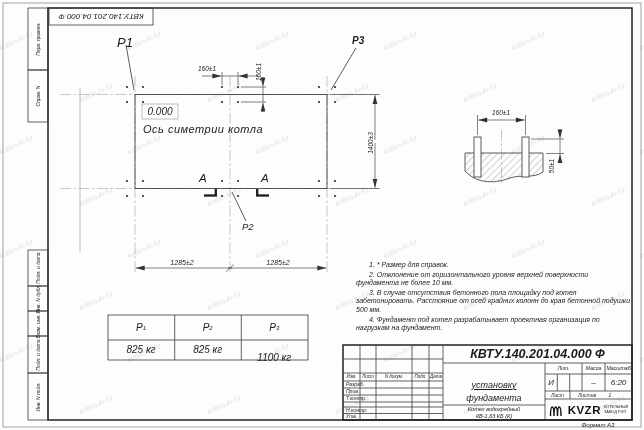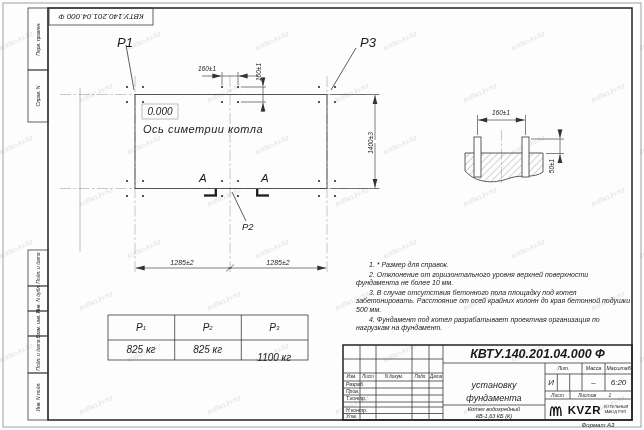--- a/index.html
+++ b/index.html
@@ -255,21 +255,21 @@
       <span>Взам. инв. N</span>
     </div>
   <div class="mcell" style="top:336px;height:37px;">
       <span>Подп. и дата</span>
     </div>
   <div class="mcell" style="top:373px;height:47px;">
       <span>Инв. N подл.</span>
     </div>
 
   <div class="t" style="left:117px;top:36px;font-size:13px;">Р1</div>
-  <div class="t" style="left:360px;top:36px;font-size:13px;">Р3</div>
+  <div class="t" style="left:352px;top:36px;font-size:10px;font-weight:bold;">Р3</div>
   <div class="t" style="left:242px;top:222px;font-size:9.5px;">Р2</div>
   <div class="t" style="left:142px;top:104px;width:36px;height:15px;font-size:10px;">0.000</div>
   <div class="t" style="left:143px;top:124px;font-size:11px;letter-spacing:.5px;">Ось симетрии котла</div>
   <div class="t" style="left:192px;top:65px;width:30px;height:9px;font-size:6.5px;">160±1</div>
   <div class="t rot90" style="left:245px;top:67px;width:28px;height:10px;font-size:6.5px;">160±1</div>
   <div class="t rot90" style="left:355px;top:138px;width:31px;height:10px;font-size:6.5px;">1400±3</div>
   <div class="t" style="left:152px;top:257px;width:60px;height:10px;font-size:7px;">1285±2</div>
   <div class="t" style="left:248px;top:257px;width:60px;height:10px;font-size:7px;">1285±2</div>
   <div class="t" style="left:199px;top:173px;font-size:11.5px;">А</div>
   <div class="t" style="left:261px;top:173px;font-size:11.5px;">А</div>
@@ -294,21 +294,21 @@
   </div>
   <div class="t" style="left:241.3px;top:315px;width:66px;height:25px;font-size:10px;">
     <span>Р</span>
       <sub style="font-size:6px;">3</sub>
   </div>
   <div class="t" style="left:108px;top:340px;width:66px;height:20px;font-size:10px;">825 кг</div>
   <div class="t" style="left:174.7px;top:340px;width:66px;height:20px;font-size:10px;">825 кг</div>
   <div class="t" style="left:241.3px;top:348px;width:66px;height:20px;font-size:10px;">1100 кг</div>
 
   <div class="t" style="left:443px;top:345px;width:189px;height:18px;font-size:12.5px;font-weight:600;">КВТУ.140.201.04.000  Ф</div>
-  <div class="t" style="left:443px;top:379px;width:102px;height:12px;font-size:9px;">установку</div>
+  <div class="t" style="left:443px;top:379px;width:102px;height:12px;font-size:9px;text-decoration:underline;">установку</div>
   <div class="t" style="left:443px;top:392px;width:102px;height:12px;font-size:9px;">фундамента</div>
   <div class="t" style="left:443px;top:406px;width:102px;height:7px;font-size:5.5px;">Котел водогрейный</div>
   <div class="t" style="left:443px;top:413px;width:102px;height:7px;font-size:5.5px;">КВ-1,63 КБ  (К)</div>
 
   <div class="t" style="left:343px;top:373px;width:17px;height:8px;font-size:4.6px;">Изм.</div>
   <div class="t" style="left:360px;top:373px;width:16px;height:8px;font-size:4.6px;">Лист</div>
   <div class="t" style="left:376px;top:373px;width:36px;height:8px;font-size:4.6px;">N докум.</div>
   <div class="t" style="left:412px;top:373px;width:17px;height:8px;font-size:4.6px;">Подп.</div>
   <div class="t" style="left:429px;top:373px;width:14px;height:8px;font-size:4.6px;">Дата</div>
 

